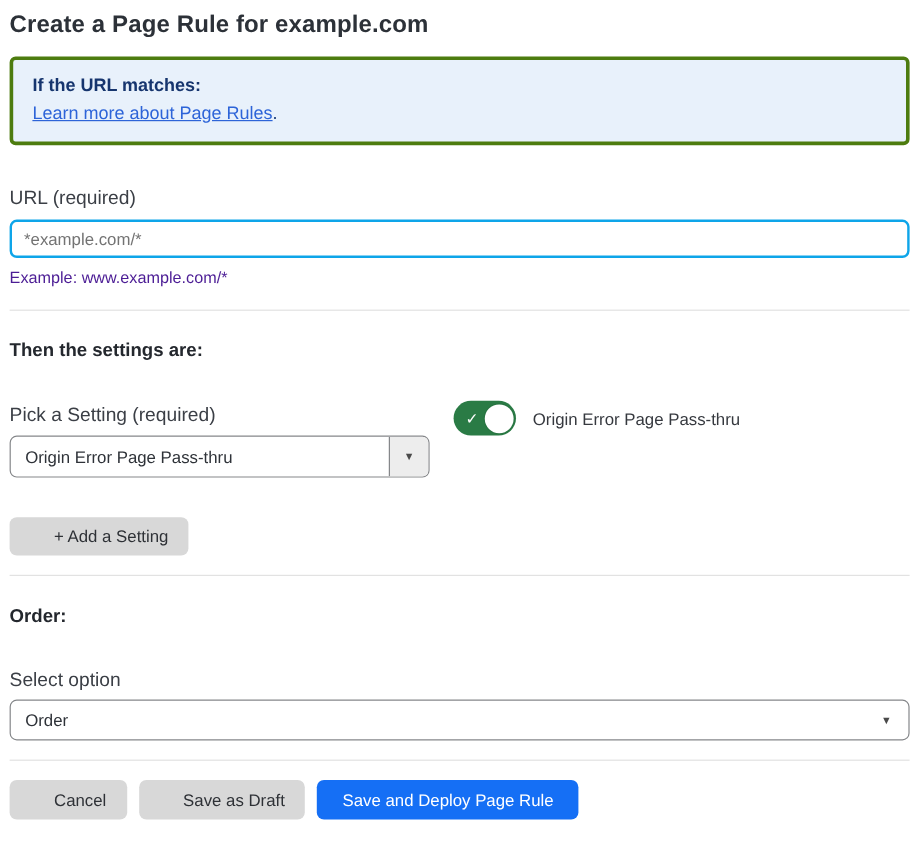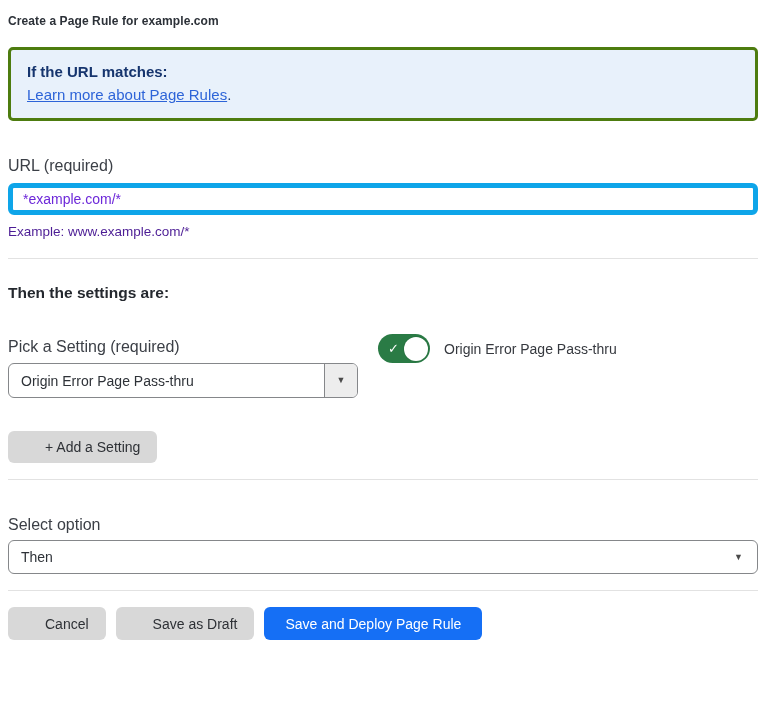--- a/index.html
+++ b/index.html
@@ -6,21 +6,21 @@
   html, body { margin: 0; padding: 0; background: #ffffff; }
   body {
     width: 770px; height: 710px;
     font-family: "Liberation Sans", "DejaVu Sans", sans-serif;
     color: #2e3238;
     overflow: hidden;
   }
   .page { padding: 8px 12px 0 8px; }
 
   h1.page-title {
-    margin: 0; font-size: 12px; line-height: 26px;
+    margin: 0; font-size: 20px; line-height: 26px;
     font-weight: 700; color: #2c3138; letter-spacing: .1px;
   }
 
   .info-box {
     margin-top: 13px;
     background: #e8f1fb;
     border: 3px solid #4d7c0f;
     border-radius: 5px;
     padding: 10px 16px 12px;
     font-size: 15px; line-height: 23px;
@@ -30,22 +30,22 @@
   .info-link { color: #2d64d8; text-decoration: underline; cursor: pointer; }
   .info-suffix { color: #1b3c78; }
 
   .label {
     display: block; margin-top: 36px;
     font-size: 16px; line-height: 17px; color: #3b3f46;
   }
 
   input.text-input {
     margin-top: 9px; width: 100%; height: 32px;
-    border: 5px solid #0ea5e9; border-radius: 6px;
-    padding: 0 10px; font-size: 14px; color: #6d28d9;
+    border: 2px solid #0ea5e9; border-radius: 6px;
+    padding: 0 10px; font-size: 14px; color: #737373;
     font-family: inherit; background: #fff; outline: none;
   }
   .helper {
     margin-top: 7px; font-size: 13.5px; line-height: 20px; color: #4c1d95;
   }
 
   hr.divider {
     border: none; border-top: 1px solid #e2e2e2;
     margin: 16px 0 0 0;
   }
@@ -149,24 +149,25 @@
         <span class="knob"></span>
       </div>
       <span class="toggle-label">Origin Error Page Pass-thru</span>
     </div>
   </div>
 
   <button class="btn gray add-btn">+ Add a Setting</button>
 
   <hr class="divider">
 
+  <h2 class="section-heading">Order:</h2>
 
   <label class="label">Select option</label>
   <div class="select">
-    <span>Then</span>
+    <span>Order</span>
     <span class="arrow-glyph">▼</span>
   </div>
 
   <hr class="divider">
 
   <div class="footer">
     <button class="btn gray">Cancel</button>
     <button class="btn gray">Save as Draft</button>
     <button class="btn blue">Save and Deploy Page Rule</button>
   </div>

